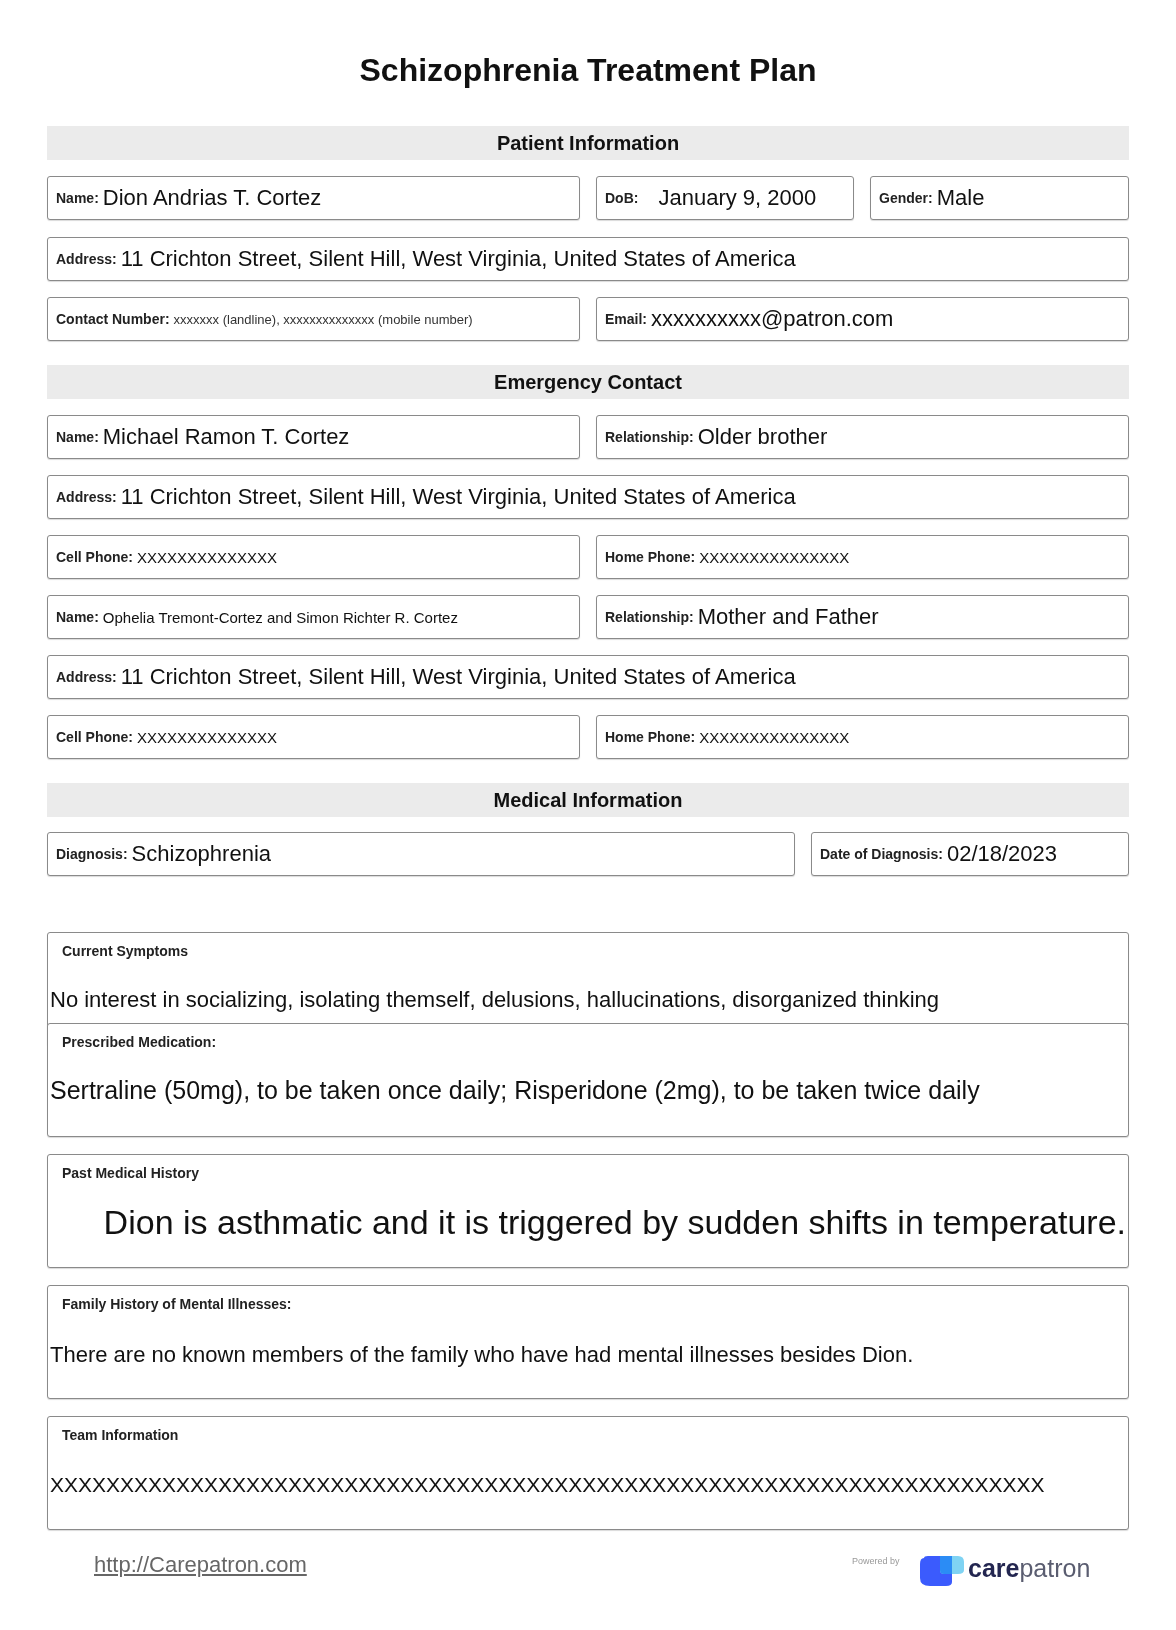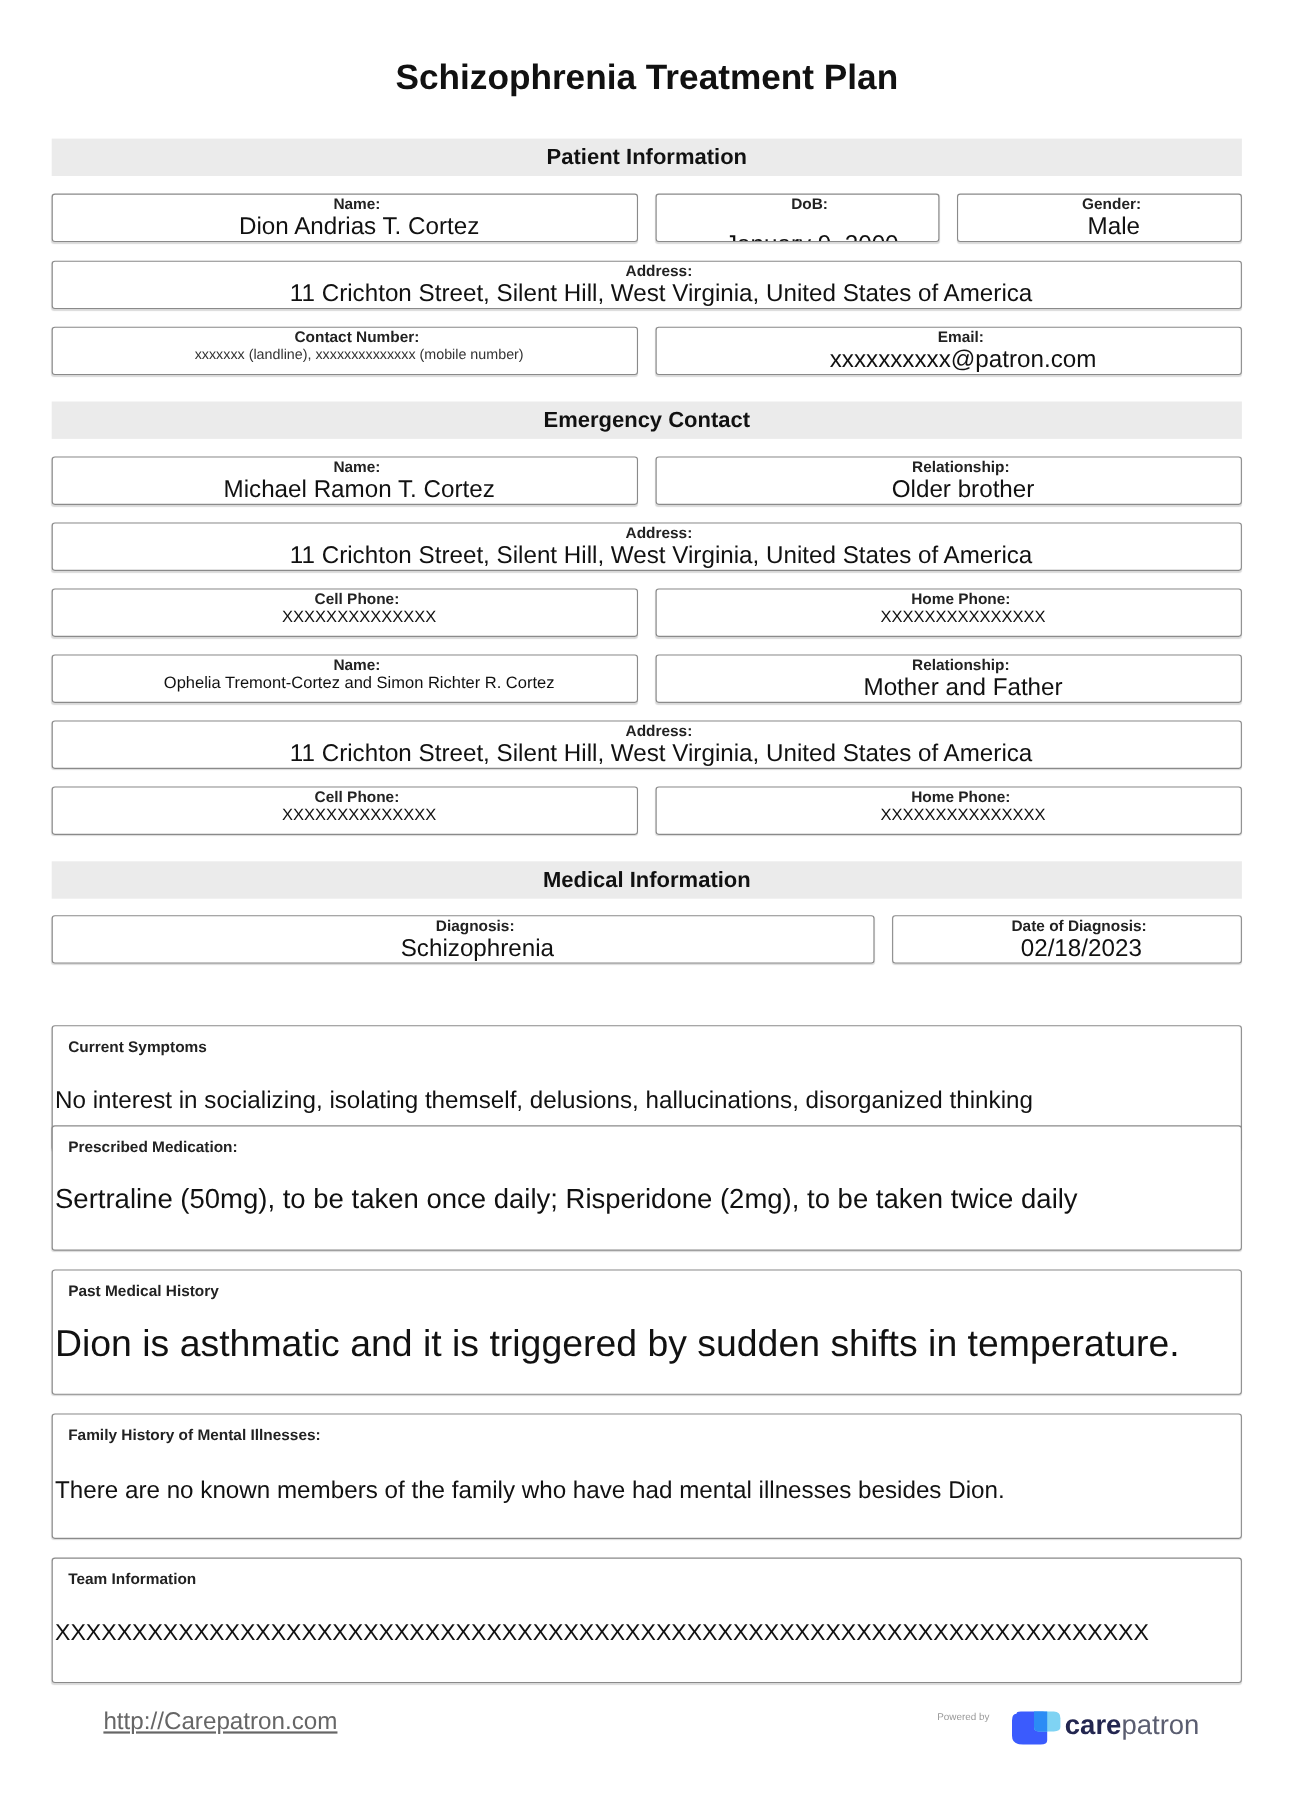--- a/index.html
+++ b/index.html
@@ -13,22 +13,22 @@
   }
   .section-header {
     position: absolute; left: 47px; width: 1082px; height: 34px;
     background: #ebebeb; text-align: center;
     font-size: 20px; font-weight: bold; line-height: 34px; color: #111;
   }
   .field {
     position: absolute; box-sizing: border-box;
     border: 1.5px solid #8a8a8a; border-radius: 3px;
     background: #fff; box-shadow: 0 1px 1px rgba(0,0,0,0.15);
-    display: flex; align-items: center; padding-left: 26px;
-    white-space: nowrap; overflow: hidden; flex-direction: column;
+    display: flex; align-items: center; padding-left: 8px;
+    white-space: nowrap; overflow: hidden;
   }
   .lbl { font-size: 14px; font-weight: bold; color: #222; margin-right: 4px; }
   .val { font-size: 22px; color: #111; }
   .val.small { font-size: 15px; }
   .val.tiny { font-size: 13px; color: #333; }
   .box {
     position: absolute; box-sizing: border-box; left: 47px; width: 1082px;
     border: 1.5px solid #8a8a8a; border-radius: 3px; background: #fff;
     box-shadow: 0 1px 1px rgba(0,0,0,0.15);
   }
@@ -144,21 +144,21 @@
 <div class="box" style="top:932px;height:114px;">
   <div class="box-lbl">Current Symptoms</div>
   <div class="box-val" style="top:54px;">No interest in socializing, isolating themself, delusions, hallucinations, disorganized thinking</div>
 </div>
 
 <div class="box" style="top:1023px;height:114px;">
   <div class="box-lbl">Prescribed Medication:</div>
   <div class="box-val" style="top:52px;font-size:25px;">Sertraline (50mg), to be taken once daily; Risperidone (2mg), to be taken twice daily</div>
 </div>
 
-<div class="box" style="top:1154px;height:114px;">
+<div class="box" style="top:1154px;height:114px;text-align:right;">
   <div class="box-lbl">Past Medical History</div>
   <div class="box-val" style="top:48px;font-size:34px;">Dion is asthmatic and it is triggered by sudden shifts in temperature.</div>
 </div>
 
 <div class="box" style="top:1285px;height:114px;">
   <div class="box-lbl">Family History of Mental Illnesses:</div>
   <div class="box-val" style="top:56px;">There are no known members of the family who have had mental illnesses besides Dion.</div>
 </div>
 
 <div class="box" style="top:1416px;height:114px;">

